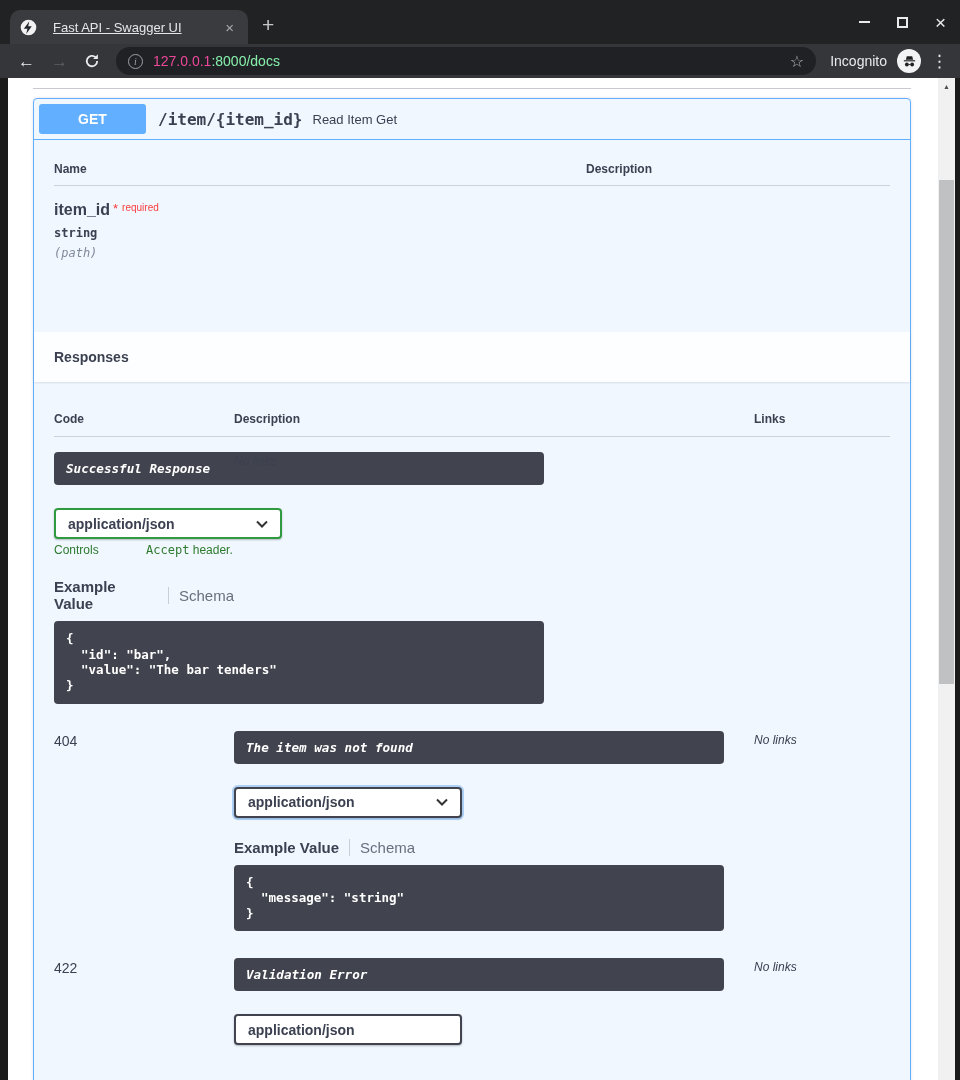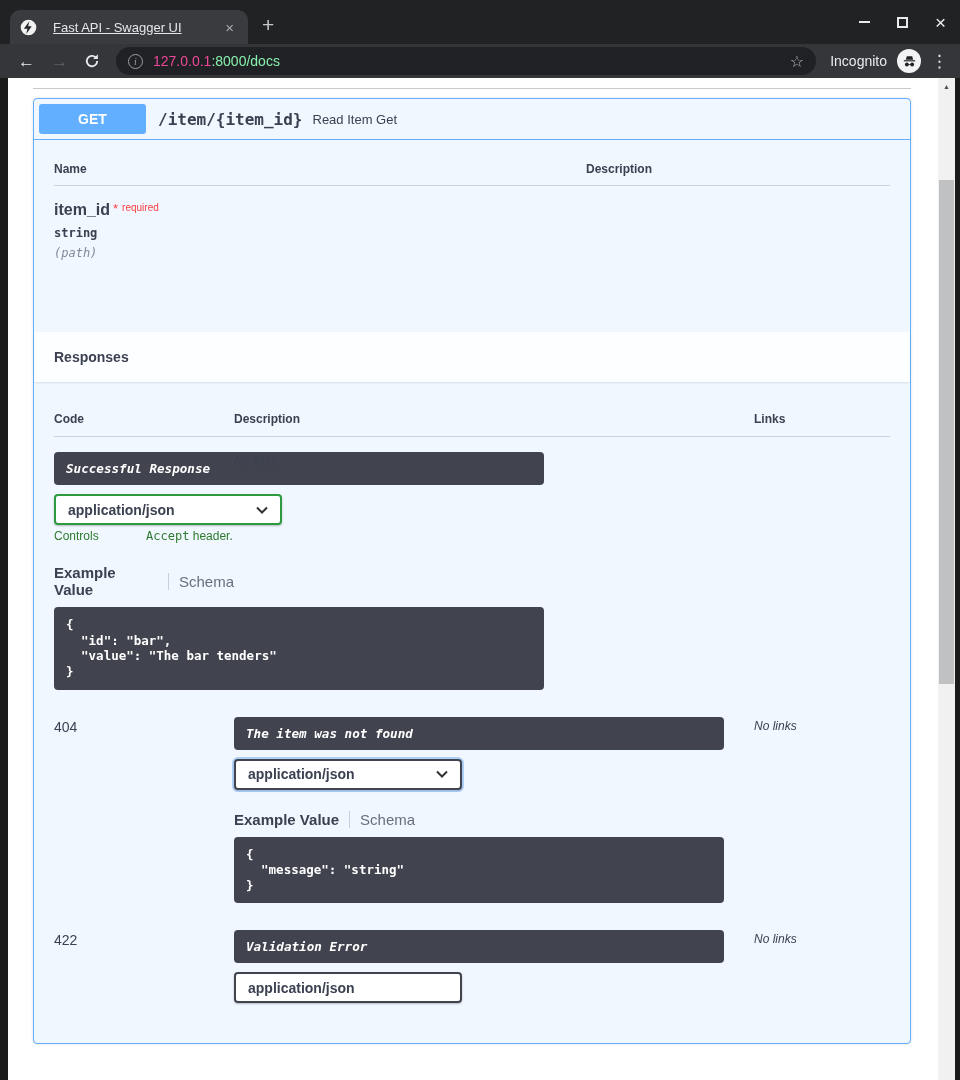--- a/index.html
+++ b/index.html
@@ -104,21 +104,21 @@
                  font-weight:700; padding-bottom:10px;
                  border-bottom:1px solid rgba(59,65,81,.2); }
   .resp-row { display:grid; grid-template-columns:180px 520px 1fr; padding-top:15px; }
   .resp-row + .resp-row { margin-top:12px; }
   .resp-code { font-size:14px; padding-top:2px; }
   .resp-links { font-size:12px; font-style:italic; padding-top:2px; }
   .desc-box { width:490px; background:#41444e; border-radius:4px; padding:9px 12px;
               color:#fff; font-family:"DejaVu Sans Mono",monospace; font-size:12.6px;
               font-weight:700; font-style:italic; min-height:33px; }
   .mt-select { width:228px; height:31px; background:#fff; border-radius:4px;
-               margin-top:9px; display:flex; align-items:center; padding:0 12px;
+               margin-top:23px; display:flex; align-items:center; padding:0 12px;
                font-size:14px; font-weight:700; color:#3b4151;
                box-shadow:0 1px 2px rgba(0,0,0,.25); }
   .mt-select .sel-label { flex:1; }
   .sel-green { border:2px solid #2f9a3f; }
   .sel-dark  { border:2px solid #41444e; }
   .sel-glow  { box-shadow:0 0 0 2px rgba(122,177,239,.55), 0 1px 2px rgba(0,0,0,.25); }
   .controls-note { font-size:12px; color:#2d7a2d; margin-top:4px; }
   .controls-note .ctl-code { font-family:"DejaVu Sans Mono",monospace;margin-left:44px; }
   .ev-tabs { margin-top:21px; font-size:15px; display:flex; align-items:center; }
   .ev-example { font-weight:700; }

